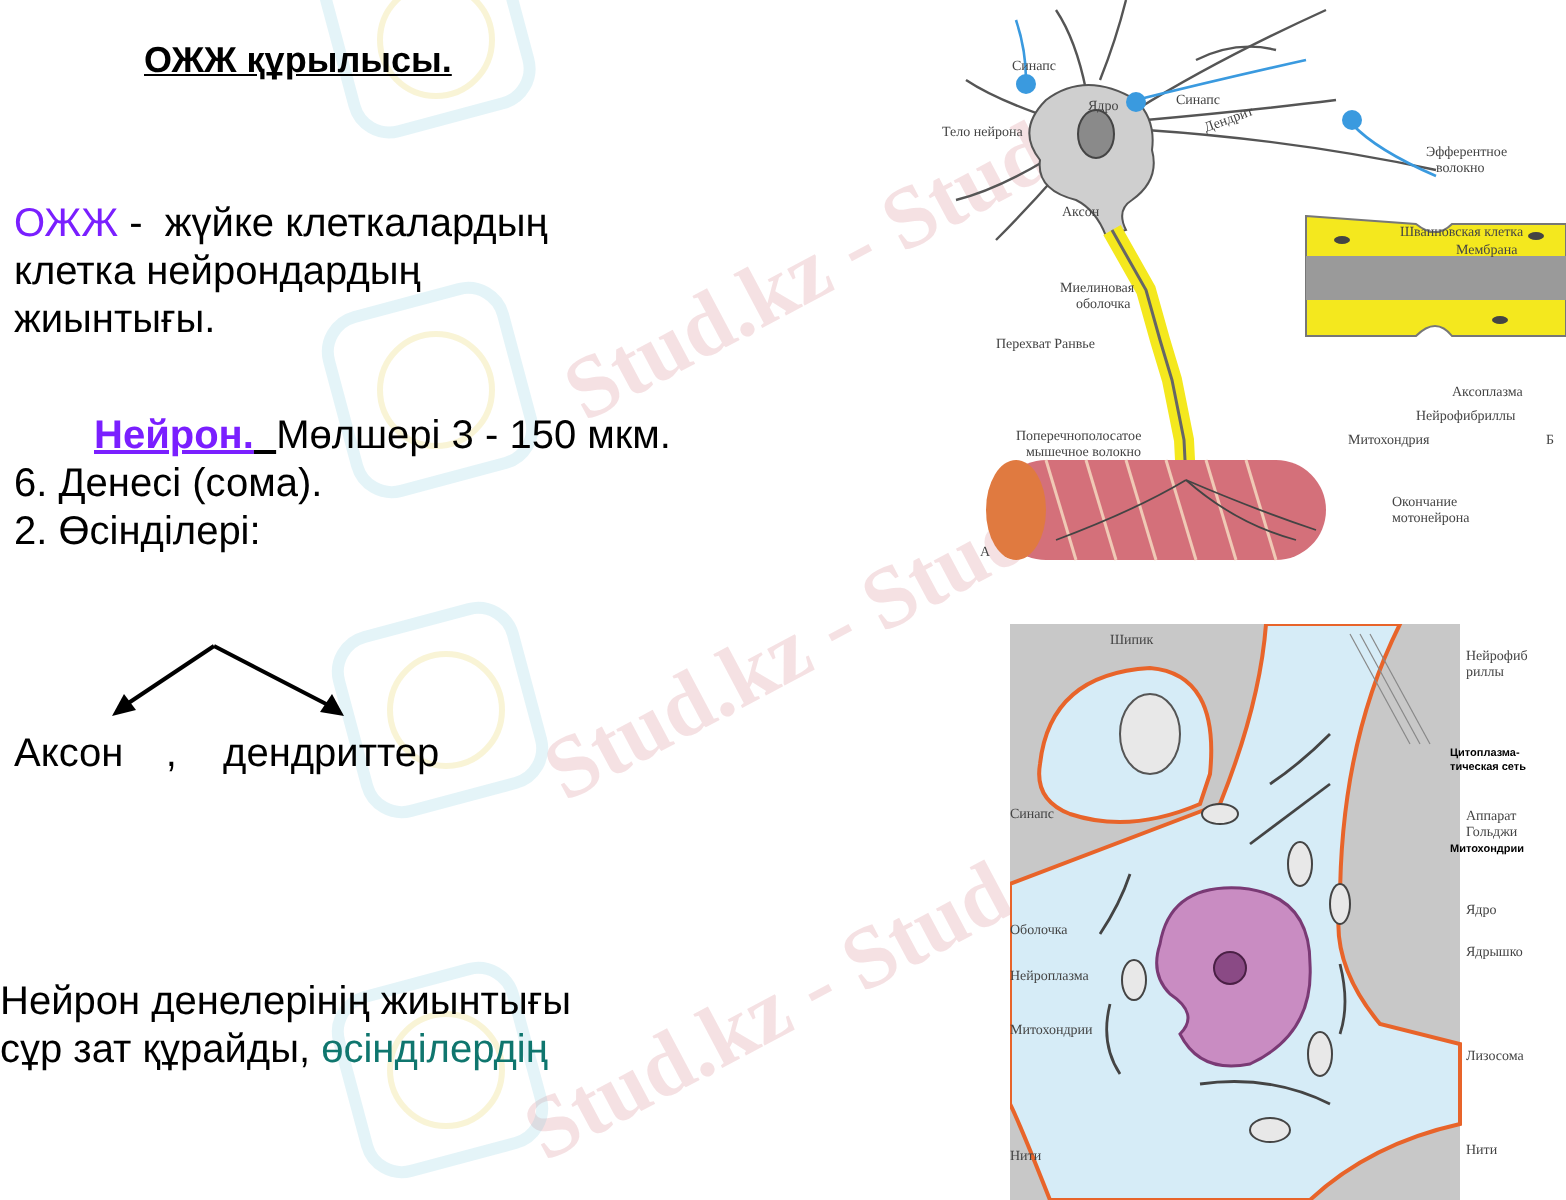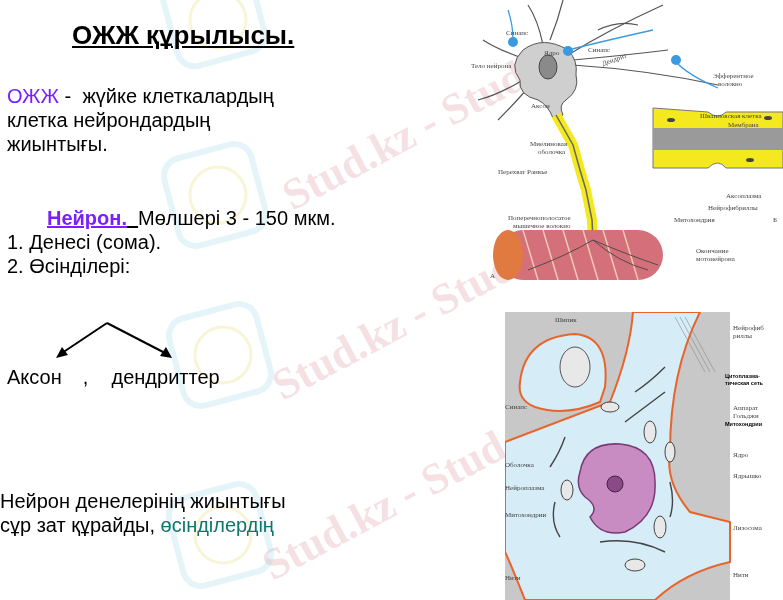--- a/index.html
+++ b/index.html
@@ -4,21 +4,21 @@
 <style>
   html, body { margin:0; padding:0; }
   body {
     width:783px; height:600px; overflow:hidden; position:relative;
     background:#ffffff;
     font-family:"Liberation Sans", sans-serif;
     color:#000;
   }
   .abs { position:absolute; }
   .title {
-    left:72px; top:20px; font-size:26px; font-weight:bold;
+    left:72px; top:20px; font-size:18px; font-weight:bold;
     text-decoration:underline; white-space:nowrap;
   }
   .txt { font-size:20px; line-height:24px; white-space:nowrap; }
   .accent { color:#7a1fff; }
   .neuron-word { color:#7a1fff; font-weight:bold; text-decoration:underline;margin-left:40px; }
   .under-gap { text-decoration:underline; }
   .grey { color:#0f766e; }
 
   
   .wm {
@@ -53,33 +53,33 @@
   <rect x="10" y="10" width="90" height="90" rx="18" fill="none" stroke="rgba(120,200,220,0.2)" stroke-width="6" transform="rotate(-15 55 55)"></rect>
   <circle cx="58" cy="55" r="28" fill="none" stroke="rgba(230,210,90,0.25)" stroke-width="3"></circle>
 </svg>
 <svg class="abs wm-logo" style="left:165px;top:480px" width="110" height="110" viewBox="0 0 110 110">
   <rect x="10" y="10" width="90" height="90" rx="18" fill="none" stroke="rgba(120,200,220,0.2)" stroke-width="6" transform="rotate(-15 55 55)"></rect>
   <circle cx="58" cy="55" r="28" fill="none" stroke="rgba(230,210,90,0.25)" stroke-width="3"></circle>
 </svg>
 
 <div class="abs title">ОЖЖ құрылысы.</div>
 
-<div class="abs txt" style="left:7px;top:84px;">
+<div class="abs txt" style="left:7px;top:100px;">
   <div>
     <span class="accent">ОЖЖ</span><span style="white-space:pre"> -  </span><span>жүйке клеткалардың</span>
   </div>
   <div>клетка нейрондардың</div>
   <div>жиынтығы.</div>
 </div>
 
 <div class="abs txt" style="left:7px;top:206px;">
   <div>
     <span class="neuron-word">Нейрон.</span><span class="under-gap" style="white-space:pre">  </span><span>Мөлшері 3 - 150 мкм.</span>
   </div>
-  <div>1. Денесі (сома).</div>
+  <div>6. Денесі (сома).</div>
   <div>2. Өсінділері:</div>
 </div>
 
 <svg class="abs" style="left:50px;top:320px" width="130" height="45" viewBox="0 0 130 45">
   <line x1="57" y1="3" x2="12" y2="33" stroke="#000" stroke-width="2"></line>
   <line x1="57" y1="3" x2="115" y2="33" stroke="#000" stroke-width="2"></line>
   <polygon points="6,38 12,27 18,35" fill="#000"></polygon>
   <polygon points="122,38 110,36 116,27" fill="#000"></polygon>
 </svg>
 

